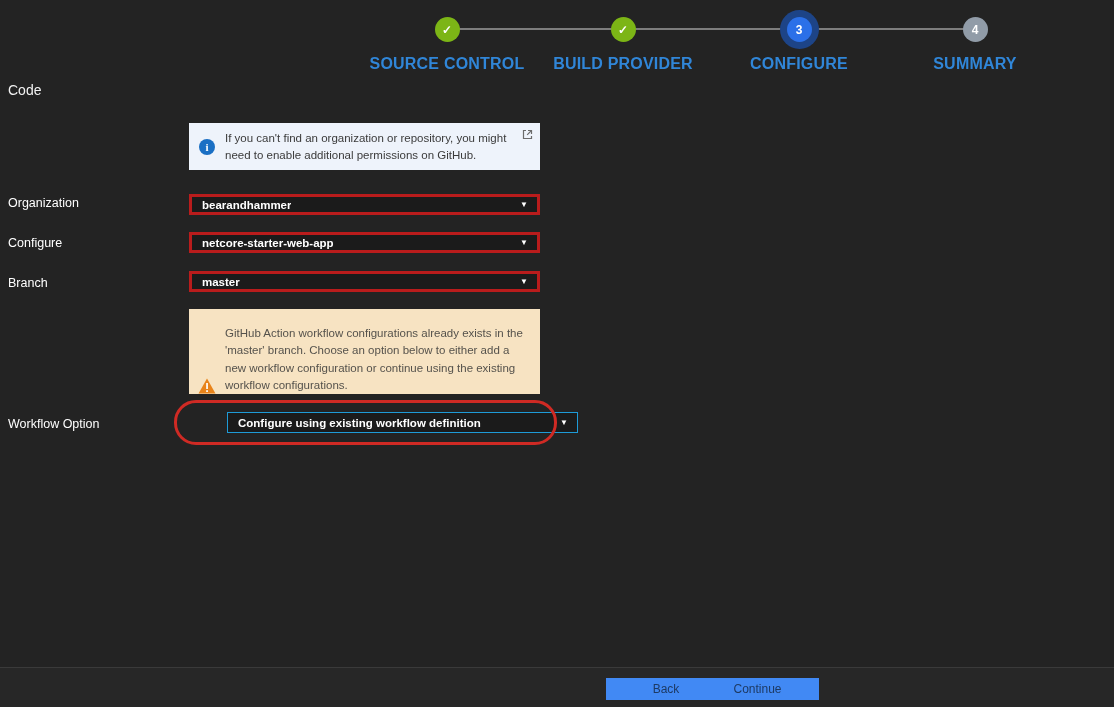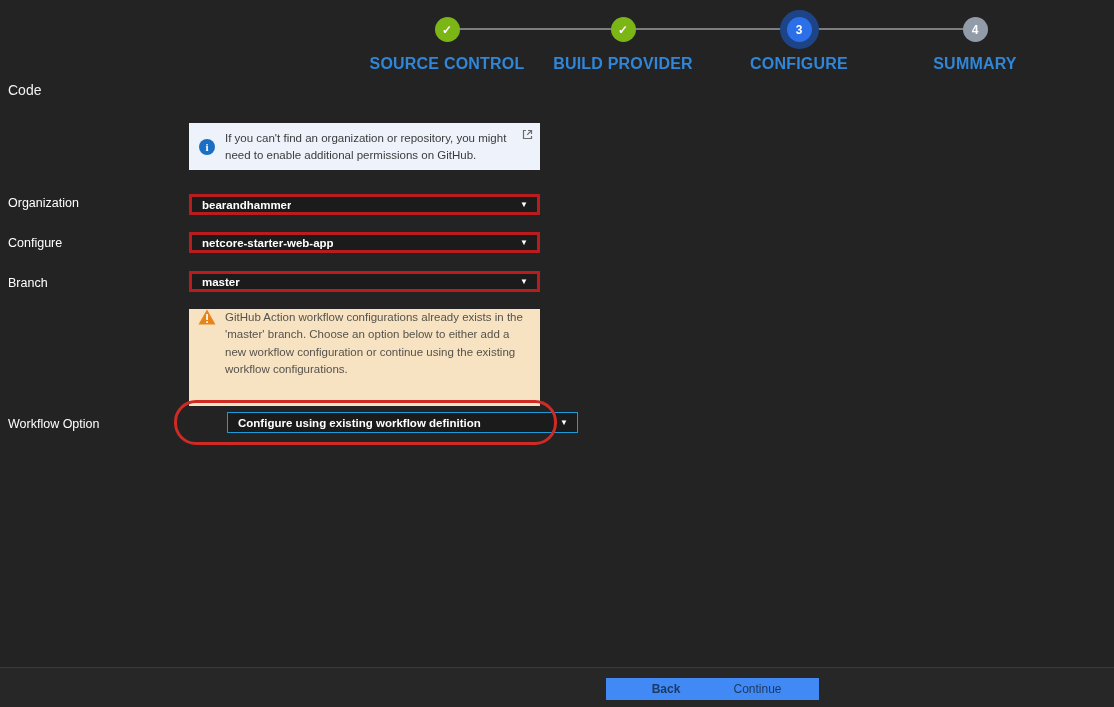--- a/index.html
+++ b/index.html
@@ -70,43 +70,43 @@
     white-space:nowrap; overflow:hidden;
   }
   .dropdown .caret {
     position:absolute; right:9px; top:50%; transform:translateY(-50%);
     font-size:8px; color:#fff; line-height:1;
   }
   .dropdown.focused { border:1px solid #1e9bd7;margin-left:38px; }
 
   
   .warning-banner {
-    position:absolute; left:189px; top:309px; width:351px; height:97px;
-    background:#f7e3c2; display:flex; align-items:flex-start;
+    position:absolute; left:189px; top:309px; width:351px; height:85px;
+    background:#f7e3c2; display:flex; align-items:flex-end;
   }
   .warning-icon { flex:0 0 auto; margin:0 9px 0 9px; width:18px; height:16px; }
   .warning-text { font-size:11.5px; line-height:1.5; color:#55524c; padding-right:12px; }
 
   
   .annotation {
     position:absolute; left:174px; top:400px; width:383px; height:45px;
     border:3px solid #cf2a24; border-radius:22px; z-index:5; pointer-events:none;
   }
 
   
   .footer {
     position:absolute; left:0; bottom:0; width:100%; height:40px;
     background:#272727; border-top:1px solid #3a3a3a;
   }
   .btn {
     position:absolute; top:10px; height:22px; border:none; cursor:pointer;
     background:#4189f4; color:#1d3a64; font-size:12px;
     font-family:"Liberation Sans", sans-serif;
   }
-  .btn-back { left:606px; width:120px;font-weight:bold; }
+  .btn-back { left:606px; width:120px; }
   .btn-continue { left:696px; width:123px; }
 </style>
 </head>
 <body>
 
 <div class="app">
 
   <div class="stepper">
     <div class="step-line"></div>
 

